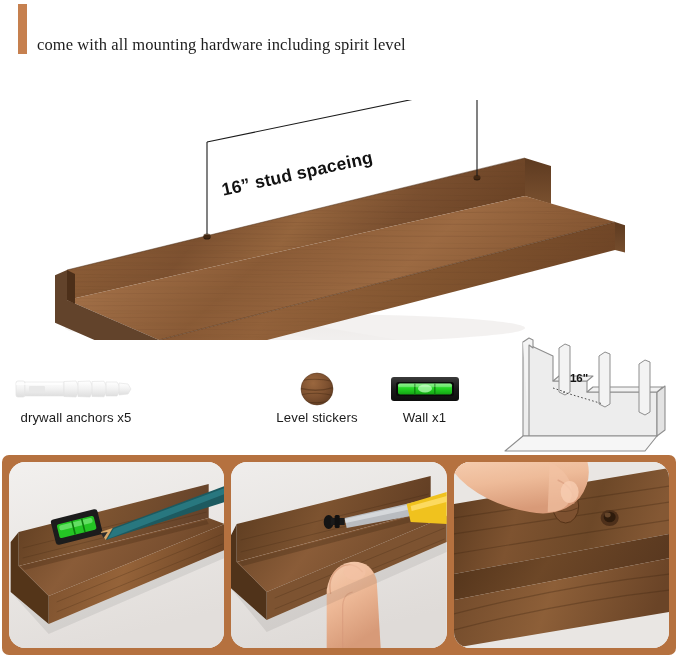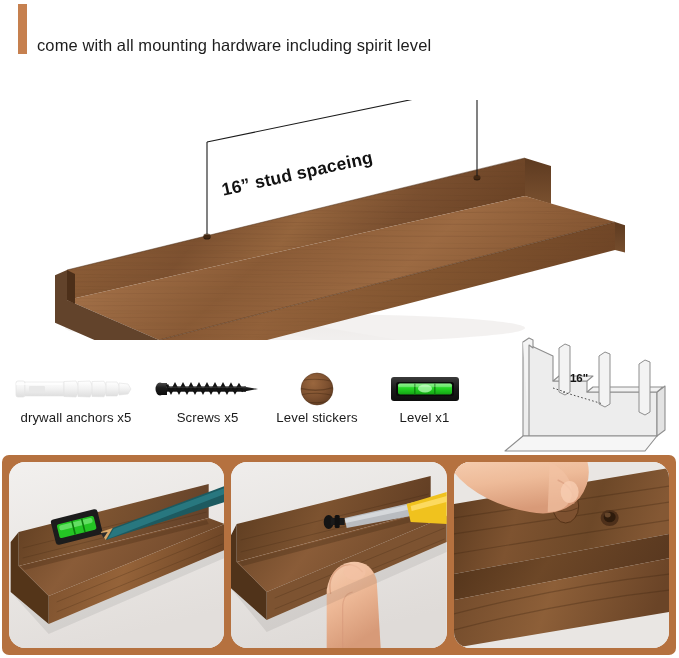--- a/index.html
+++ b/index.html
@@ -21,20 +21,21 @@
   .title {
     position: absolute; left: 36px; top: 0px;
     font-size: 30px; font-weight: bold; letter-spacing: 0.2px;
     color: #151515; line-height: 34px;
     font-family: "Liberation Sans", sans-serif;
   }
   .subtitle {
     position: absolute; left: 37px; top: 34px;
     font-size: 16.5px; color: #1d1d1d; letter-spacing: 0.1px;
     line-height: 22px;
+    font-family: Liberation Serif, serif;
   }
 
   
   .hero { position: absolute; left: 0; top: 70px; width: 679px; height: 290px; }
 
   .shelf-wrap { position: absolute; left: 55px; top: 30px; width: 570px; height: 240px; }
 
   
   .dim-label {
     position: absolute; left: 222px; top: 110px;
@@ -229,47 +230,20 @@
           <path d="M109,11 L118,12 L121,17 L118,22 L109,23 Z"></path>
         </g>
 
         <rect x="19" y="14" width="16" height="6" rx="1.2" fill="#e8e8e8"></rect>
         <path d="M6,12 L52,12" stroke="#ffffff" stroke-width="1.6" opacity="0.9"></path>
       </svg>
     </div>
     <div class="hw-label">drywall anchors  x5</div>
   </div>
 
-  <div class="hw-item hw-screws">
-    <div class="hw-icon">
-      <svg viewBox="0 0 108 34" width="108" height="34">
-        <defs>
-          <linearGradient id="scrG" x1="0" y1="0" x2="0" y2="1">
-            <stop offset="0" stop-color="#4a4a4a"></stop>
-            <stop offset="0.4" stop-color="#1d1d1d"></stop>
-            <stop offset="1" stop-color="#0c0c0c"></stop>
-          </linearGradient>
-        </defs>
-
-        <path d="M4,11 Q2,17 4,23 L13,23 L13,11 Z" fill="url(#scrG)"></path>
-        <ellipse cx="6" cy="17" rx="4.5" ry="6.4" fill="url(#scrG)"></ellipse>
-
-        <rect x="12" y="14.3" width="80" height="5.4" fill="url(#scrG)"></rect>
-
-        <path d="M13,12.6 L17,20.4 L21,12.6 L25,20.4 L29,12.6 L33,20.4 L37,12.6 L41,20.4
-                 L45,12.6 L49,20.4 L53,12.6 L57,20.4 L61,12.6 L65,20.4 L69,12.6 L73,20.4
-                 L77,12.8 L81,20.2 L85,13.2 L89,19.6" stroke="#121212" stroke-width="2.4" fill="none" stroke-linejoin="miter"></path>
-
-        <path d="M90,14.6 L104,17 L90,19.4 Z" fill="url(#scrG)"></path>
-
-        <path d="M14,15.2 L88,15.2" stroke="#6a6a6a" stroke-width="0.8" opacity="0.55"></path>
-      </svg>
-    </div>
-    <div class="hw-label">Screws  x5</div>
-  </div>
 
   <div class="hw-item hw-holes">
     <div class="hw-icon">
       <svg viewBox="0 0 40 40" width="40" height="40">
         <defs>
           <radialGradient id="stkG" cx="0.38" cy="0.32" r="0.8">
             <stop offset="0" stop-color="#9a673e"></stop>
             <stop offset="0.55" stop-color="#7e5130"></stop>
             <stop offset="1" stop-color="#5d3a20"></stop>
           </radialGradient>
@@ -309,21 +283,21 @@
         <rect x="7" y="10" width="58" height="14" rx="2.5" fill="#0a0a0a"></rect>
         <rect x="9" y="11.5" width="54" height="11" rx="2" fill="url(#vialG)"></rect>
 
         <rect x="25" y="11.5" width="1.6" height="11" fill="#0d7a0d" opacity="0.8"></rect>
         <rect x="45" y="11.5" width="1.6" height="11" fill="#0d7a0d" opacity="0.8"></rect>
 
         <ellipse cx="36" cy="16.5" rx="7" ry="4" fill="#b8ffb8" opacity="0.75"></ellipse>
         <rect x="9" y="11.5" width="54" height="3.6" rx="1.5" fill="#ffffff" opacity="0.22"></rect>
       </svg>
     </div>
-    <div class="hw-label">Level  x1</div>
+    <div class="hw-label">Wall  x1</div>
   </div>
 
 </div>
 
 <div class="photo-strip">
 
   <div class="photo-panel">
     <svg viewBox="0 0 216 186" preserveAspectRatio="xMidYMid slice">
       <defs>
         <linearGradient id="wallA" x1="0" y1="0" x2="0.3" y2="1">

